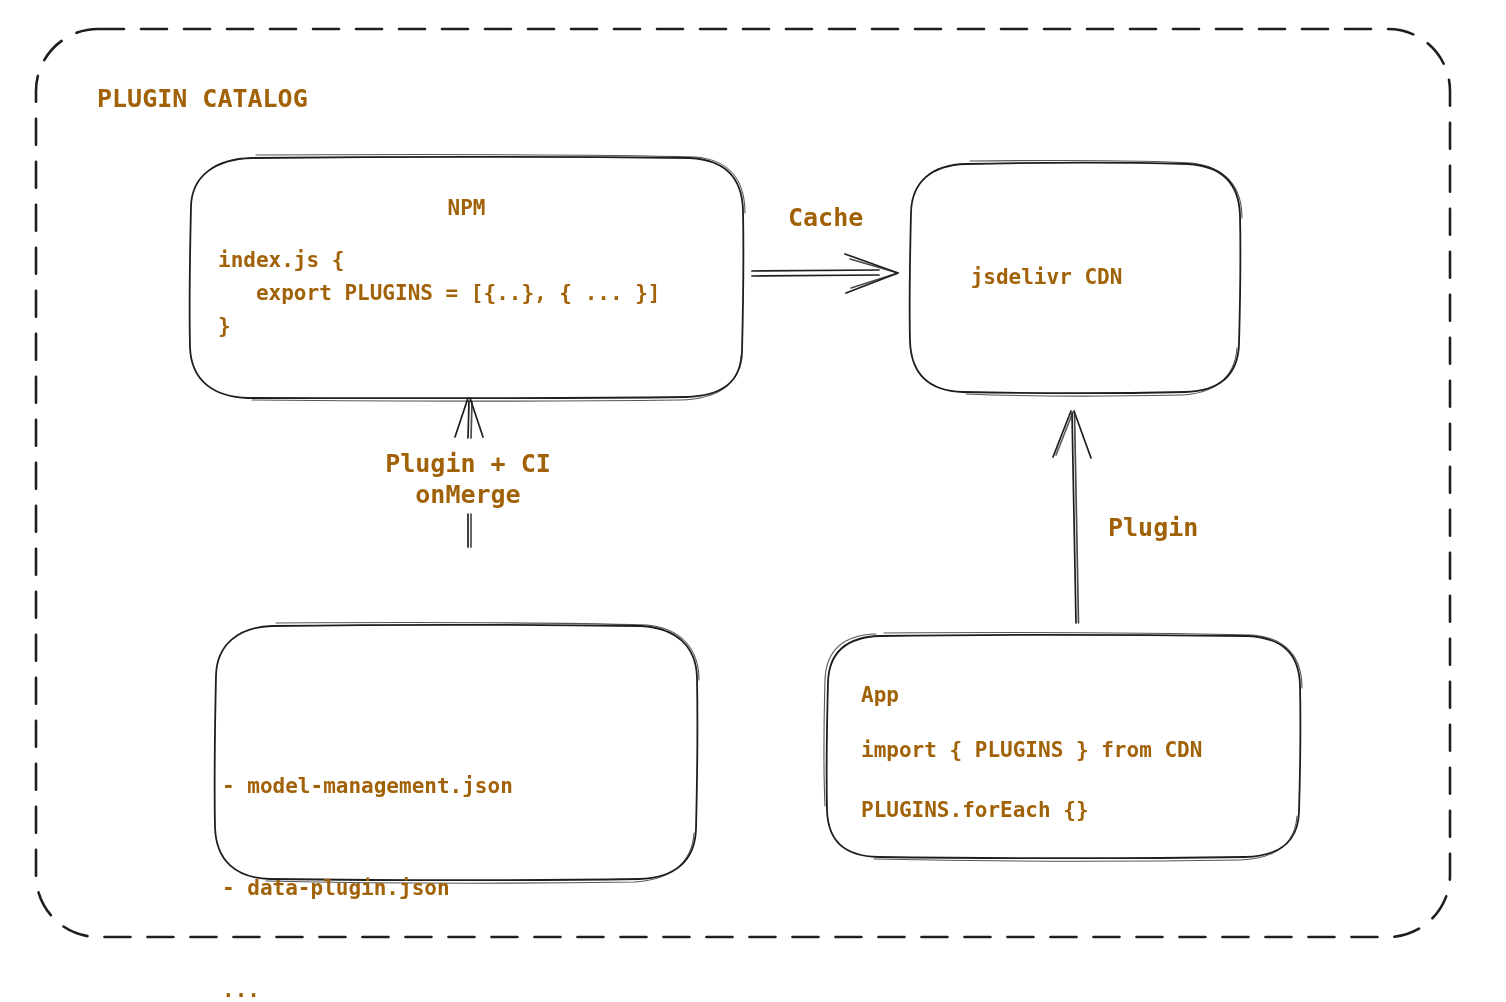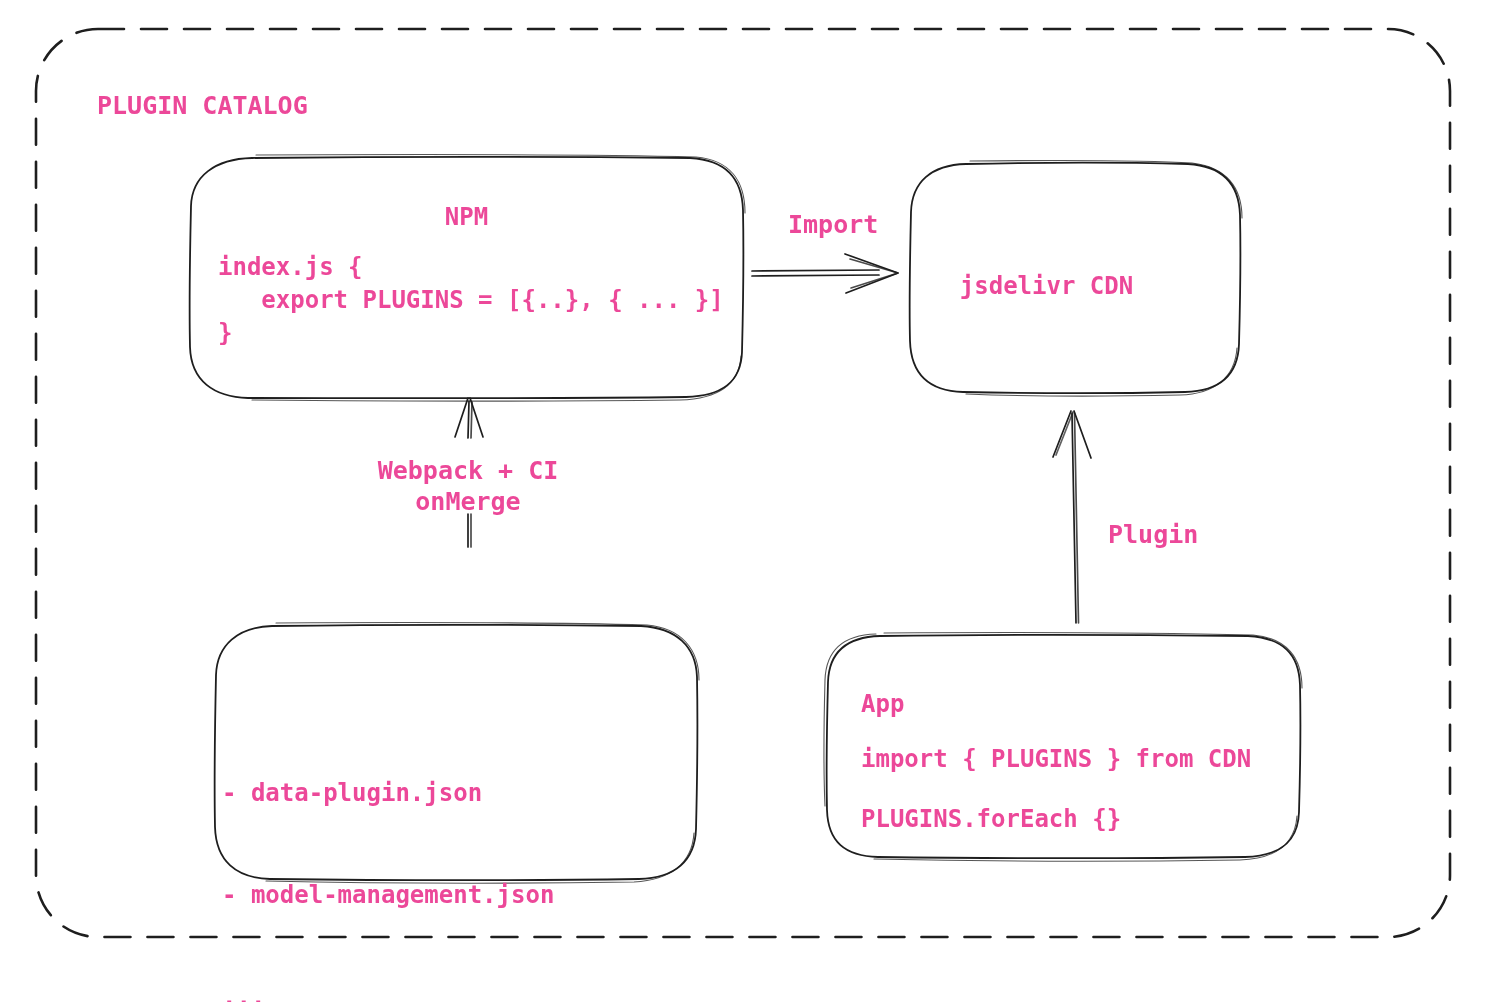--- a/index.html
+++ b/index.html
@@ -20,26 +20,25 @@
     position: absolute;
     left: 0;
     top: 0;
     width: 1506px;
     height: 1002px;
   }
   .txt {
     position: absolute;
     white-space: pre;
     font-weight: 600;
-    color: #ec4899;
+    color: #a16207;
     line-height: 1.32;
-    margin-top: 7px;
   }
   .fs25 { font-size: 25px; }
-  .fs24 { font-size: 24px; }
+  .fs24 { font-size: 21px; }
   .center { text-align: center; }
   .code { line-height: 33px; }
   .list { line-height: 34px; }
   svg path, svg rect {
     fill: none;
     stroke: #1e1e1e;
     stroke-linecap: round;
     stroke-linejoin: round;
   }
   .main-stroke { stroke-width: 1.8; }
@@ -162,28 +161,28 @@
 
   <div class="txt fs25" style="left:97px; top:82px;">PLUGIN CATALOG</div>
 
   <div class="txt fs24 center" style="left:190px; top:195px; width:553px;">NPM</div>
   <div class="txt fs24 code" style="left:218px; top:244px;">index.js {
    export PLUGINS = [{..}, { ... }]
 }</div>
 
   <div class="txt fs24 center" style="left:910px; top:264px; width:273px;">jsdelivr CDN</div>
 
-  <div class="txt fs25" style="left:788px; top:201px;">Import</div>
+  <div class="txt fs25" style="left:788px; top:201px;">Cache</div>
 
-  <div class="txt fs25 center" style="left:348px; top:447px; width:240px;">Webpack + CI</div>
+  <div class="txt fs25 center" style="left:348px; top:447px; width:240px;">Plugin + CI</div>
   <div class="txt fs25 center" style="left:348px; top:478px; width:240px;">onMerge</div>
 
   <div class="txt fs24 list" style="left:222px; top:701px;">
+    <div>- model-management.json</div>
     <div>- data-plugin.json</div>
-    <div>- model-management.json</div>
     <div>...</div>
   </div>
 
   <div class="txt fs25" style="left:1108px; top:511px;">Plugin</div>
 
   <div class="txt fs24" style="left:861px; top:682px;">App</div>
   <div class="txt fs24" style="left:861px; top:737px;">import { PLUGINS } from CDN</div>
   <div class="txt fs24" style="left:861px; top:797px;">PLUGINS.forEach {}</div>
 
 </div>

